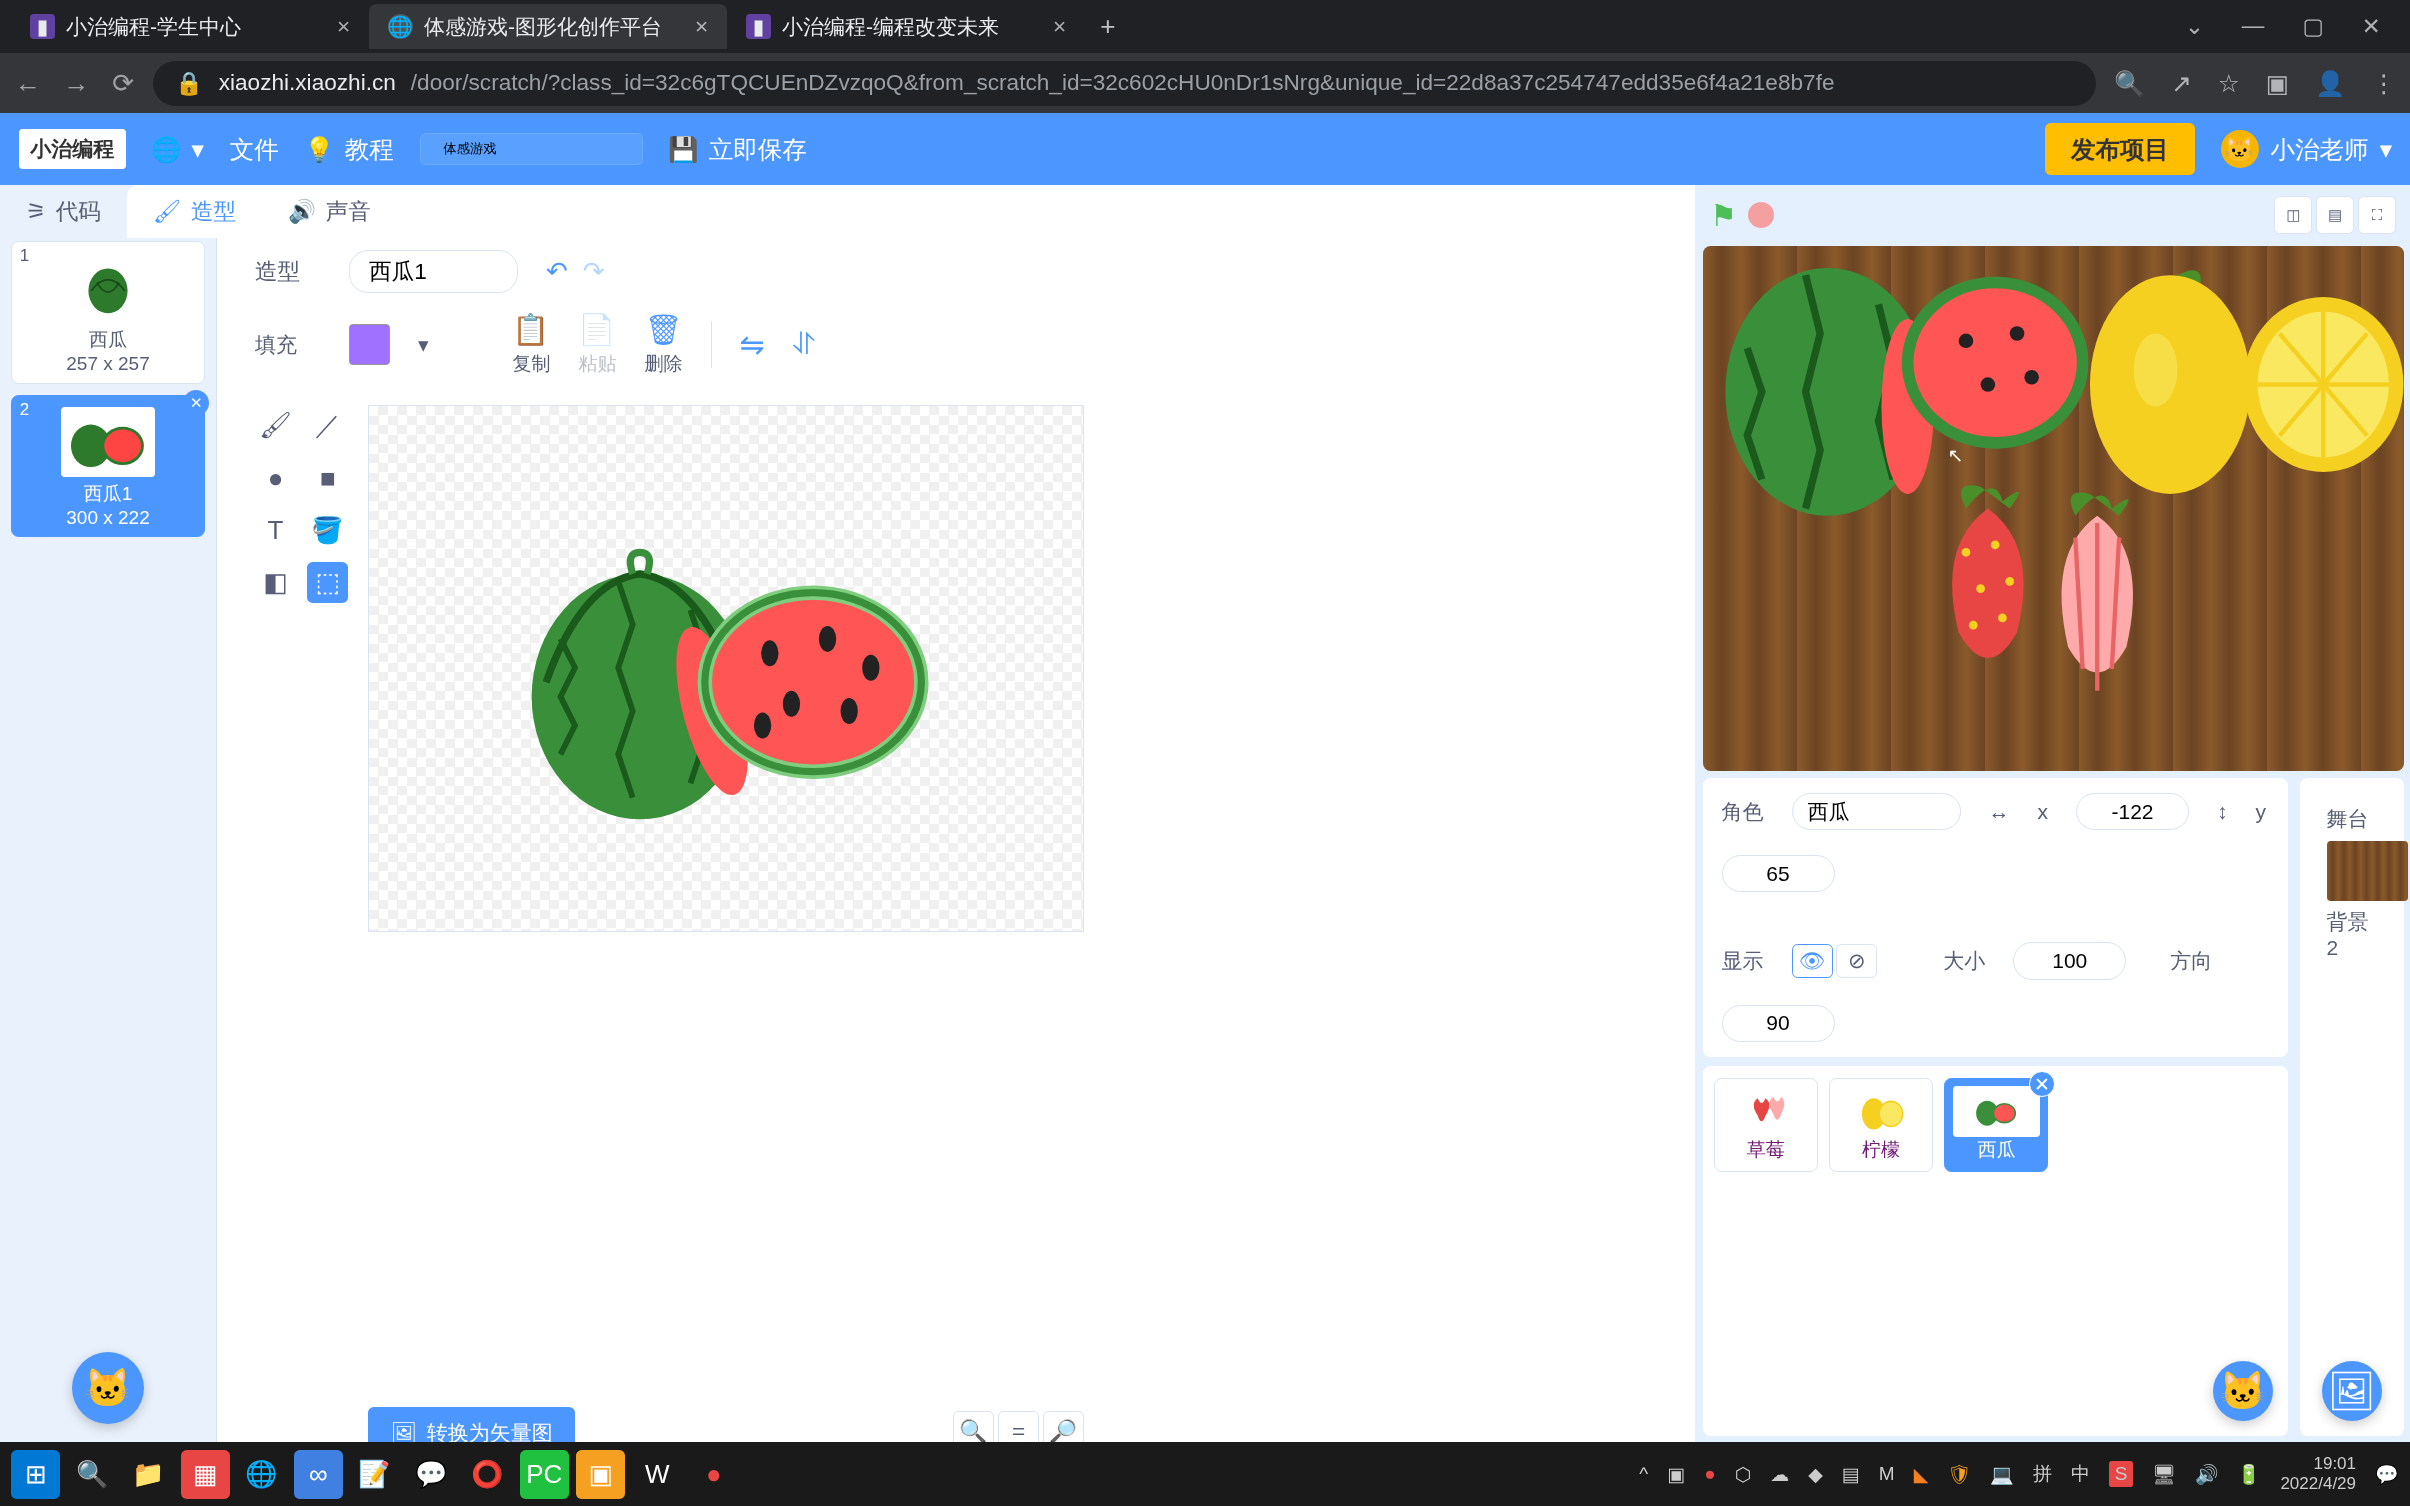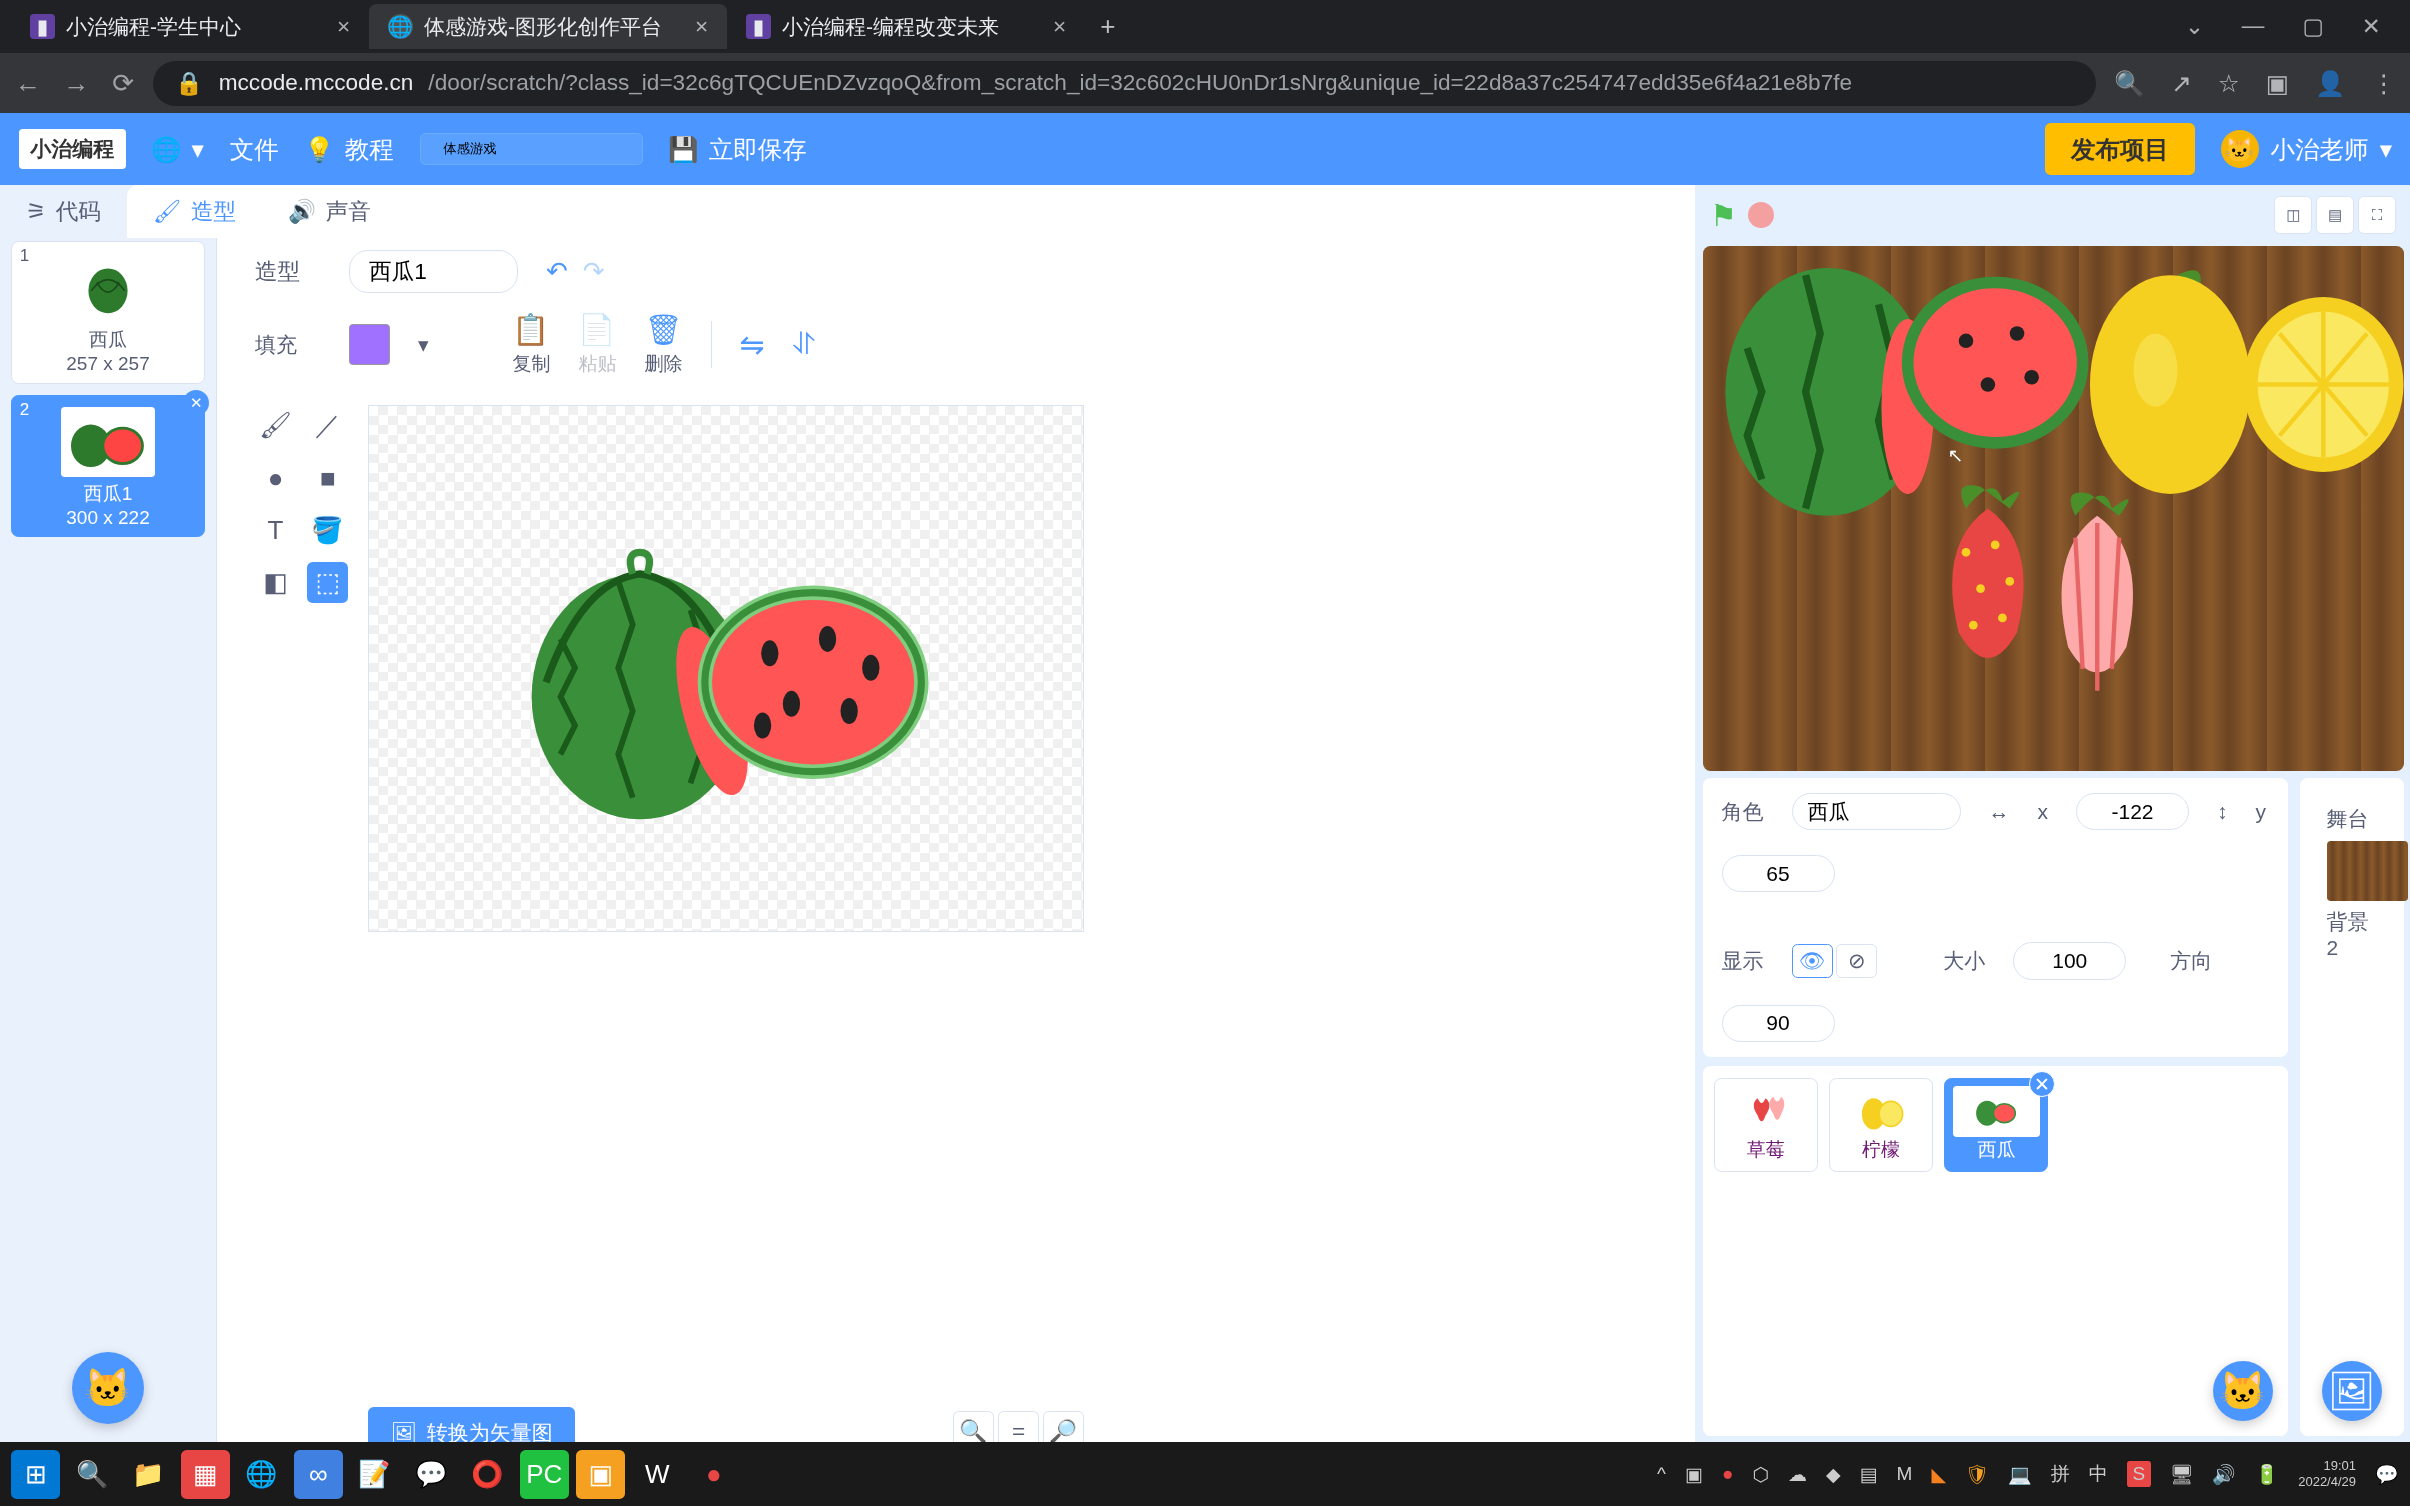--- a/index.html
+++ b/index.html
@@ -94,21 +94,21 @@
     .sprite-item.selected { border-color: #4c97ff; background: #4c97ff; color: white; position: relative; }
     .sprite-item .thumb { height: 51px; display: flex; align-items: center; justify-content: center; }
     .sprite-item.selected .del { position: absolute; top: -7.5px; right: -7.5px; width: 26px; height: 26px; background: #4c97ff; border-radius: 50%; color: white; display: flex; align-items: center; justify-content: center; border: 1.9px solid white; }
     .stage-panel { width: 104px; background: white; border-radius: 7.5px; padding: 27px; font-size: 21px; color: #575e75; position: relative; }
     .stage-thumb { width: 81px; height: 60px; margin: 7.5px auto; background: repeating-linear-gradient(90deg, #8b5a2b 0, #6b4423 5.6px, #8b5a2b 11.3px); border-radius: 3.8px; }
     
     
     .taskbar { position: fixed; bottom: 0; left: 0; right: 0; height: 64px; background: #1a1a1a; display: flex; align-items: center; padding: 0 11.3px; gap: 7.5px; }
     .task-icon { width: 49px; height: 49px; border-radius: 5.6px; display: flex; align-items: center; justify-content: center; font-size: 26px; cursor: pointer; color: white; }
     .task-tray { margin-left: auto; display: flex; align-items: center; gap: 19px; font-size: 19px; color: #ccc; }
-    .task-time { text-align: right; font-size: 13px; line-height: 1.2; }
+    .task-time { text-align: right; font-size: 17px; line-height: 1.2; }
   </style>
 </head>
 <body>
 
 <div class="browser-tabs">
   <div class="tab">
     <span class="tab-favicon" style="background:#6040a0">▮</span>
     <span>小治编程-学生中心</span>
     <span class="tab-close">×</span>
   </div>
@@ -132,21 +132,21 @@
 </div>
 
 <div class="url-bar">
   <div class="url-nav">
     <span class="url-nav-btn">←</span>
     <span class="url-nav-btn">→</span>
     <span class="url-nav-btn">⟳</span>
   </div>
   <div class="url-field">
     <span>🔒</span>
-    <span class="domain">mccode.mccode.cn</span>
+    <span class="domain">xiaozhi.xiaozhi.cn</span>
       <span>/door/scratch/?class_id=32c6gTQCUEnDZvzqoQ&amp;from_scratch_id=32c602cHU0nDr1sNrg&amp;unique_id=22d8a37c254747edd35e6f4a21e8b7fe</span>
   </div>
   <div class="url-actions">
     <span>🔍</span>
     <span>↗</span>
     <span>☆</span>
     <span>▣</span>
     <span>👤</span>
     <span>⋮</span>
   </div>

